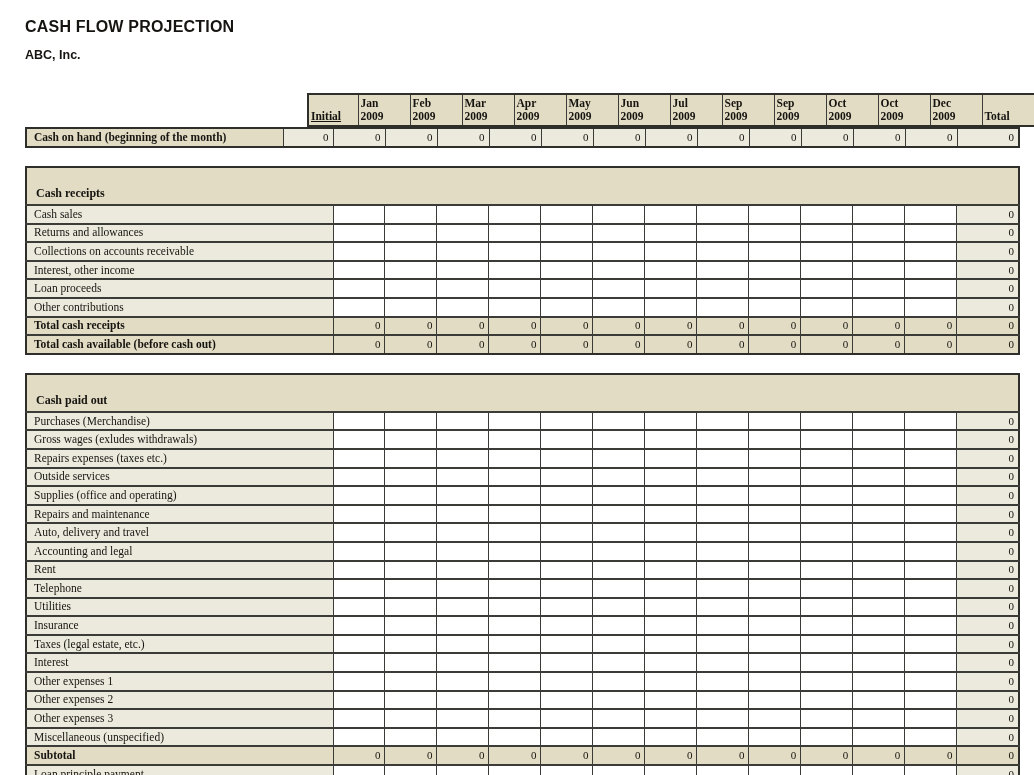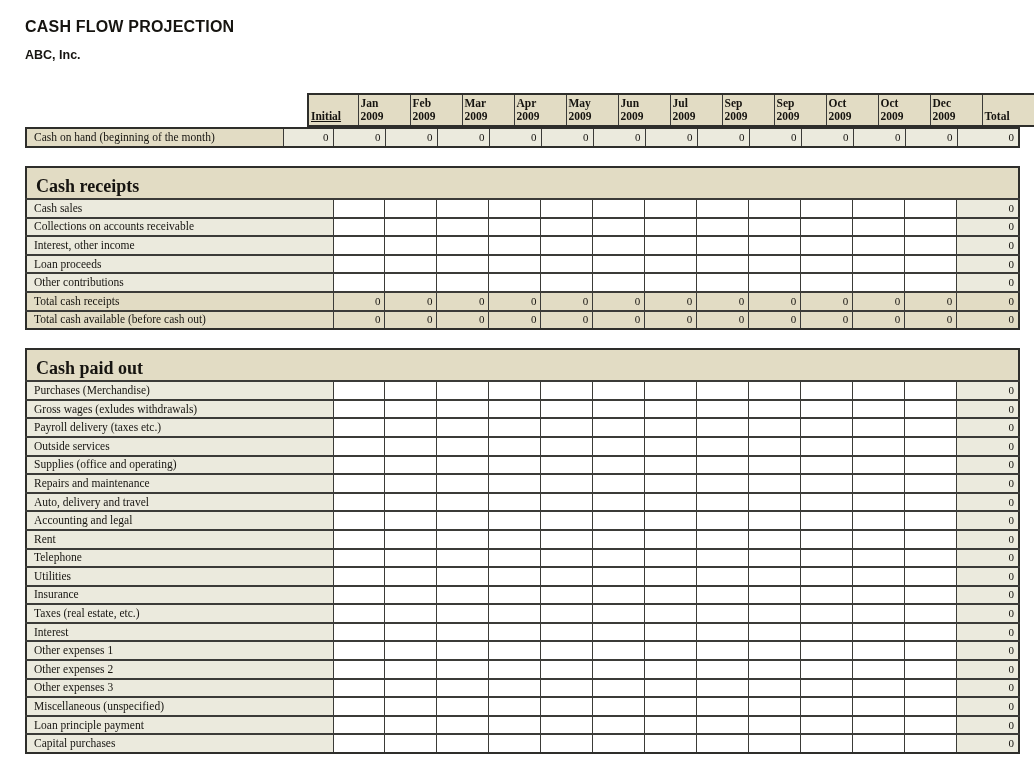--- a/index.html
+++ b/index.html
@@ -44,29 +44,29 @@
 
   
   #cash-on-hand{width:995px;border:2px solid var(--outer);}
   #cash-on-hand td{border:1px solid var(--border);height:16px;}
 
   
   .section-table{width:995px;border:2px solid var(--outer);margin-top:18px;}
   .section-table td{border:1px solid var(--border);}
   .sectitle{
     background:var(--beige);height:19px;
-    font-weight:bold;font-size:18px;padding:8px 0 1px 9px;
+    font-weight:bold;font-size:12px;padding:16px 0 1px 9px;
     vertical-align:middle;
   }
   .section-table tr.datarow td{height:15.6px;border-top-width:2px;}
 
   
   .lab{font-size:11.5px;padding:0 2px 1px 7px;vertical-align:middle;}
   .lab.light{background:var(--light);}
-  .lab.beige{background:var(--beige);font-weight:normal;}
+  .lab.beige{background:var(--beige);font-weight:bold;}
   .cell{font-size:11px;text-align:right;padding:0 4px 1px 2px;vertical-align:middle;}
   .cell.white{background:#ffffff;}
   .cell.light{background:var(--light);}
   .cell.beige{background:var(--beige);}
 </style>
 </head>
 <body>
 
 <div class="page">
   <div class="sheet">
@@ -226,20 +226,36 @@
               <td class="cell white"></td>
               <td class="cell white"></td>
               <td class="cell white"></td>
               <td class="cell white"></td>
               <td class="cell white"></td>
               <td class="cell white"></td>
               <td class="cell white"></td>
               <td class="cell light">0</td>
             </tr>
             <tr class="datarow">
+              <td class="lab light">Returns and allowances</td>
+              <td class="cell white"></td>
+              <td class="cell white"></td>
+              <td class="cell white"></td>
+              <td class="cell white"></td>
+              <td class="cell white"></td>
+              <td class="cell white"></td>
+              <td class="cell white"></td>
+              <td class="cell white"></td>
+              <td class="cell white"></td>
+              <td class="cell white"></td>
+              <td class="cell white"></td>
+              <td class="cell white"></td>
+              <td class="cell light">0</td>
+            </tr>
+            <tr class="datarow">
               <td class="lab light">Collections on accounts receivable</td>
               <td class="cell white"></td>
               <td class="cell white"></td>
               <td class="cell white"></td>
               <td class="cell white"></td>
               <td class="cell white"></td>
               <td class="cell white"></td>
               <td class="cell white"></td>
               <td class="cell white"></td>
               <td class="cell white"></td>
@@ -377,21 +393,21 @@
               <td class="cell white"></td>
               <td class="cell white"></td>
               <td class="cell white"></td>
               <td class="cell white"></td>
               <td class="cell white"></td>
               <td class="cell white"></td>
               <td class="cell white"></td>
               <td class="cell light">0</td>
             </tr>
             <tr class="datarow">
-              <td class="lab light">Payroll delivery (taxes etc.)</td>
+              <td class="lab light">Repairs expenses (taxes etc.)</td>
               <td class="cell white"></td>
               <td class="cell white"></td>
               <td class="cell white"></td>
               <td class="cell white"></td>
               <td class="cell white"></td>
               <td class="cell white"></td>
               <td class="cell white"></td>
               <td class="cell white"></td>
               <td class="cell white"></td>
               <td class="cell white"></td>
@@ -537,21 +553,21 @@
               <td class="cell white"></td>
               <td class="cell white"></td>
               <td class="cell white"></td>
               <td class="cell white"></td>
               <td class="cell white"></td>
               <td class="cell white"></td>
               <td class="cell white"></td>
               <td class="cell light">0</td>
             </tr>
             <tr class="datarow">
-              <td class="lab light">Taxes (real estate, etc.)</td>
+              <td class="lab light">Taxes (legal estate, etc.)</td>
               <td class="cell white"></td>
               <td class="cell white"></td>
               <td class="cell white"></td>
               <td class="cell white"></td>
               <td class="cell white"></td>
               <td class="cell white"></td>
               <td class="cell white"></td>
               <td class="cell white"></td>
               <td class="cell white"></td>
               <td class="cell white"></td>
@@ -631,20 +647,36 @@
               <td class="cell white"></td>
               <td class="cell white"></td>
               <td class="cell white"></td>
               <td class="cell white"></td>
               <td class="cell white"></td>
               <td class="cell white"></td>
               <td class="cell white"></td>
               <td class="cell white"></td>
               <td class="cell white"></td>
               <td class="cell light">0</td>
+            </tr>
+            <tr class="datarow">
+              <td class="lab beige">Subtotal</td>
+              <td class="cell beige">0</td>
+              <td class="cell beige">0</td>
+              <td class="cell beige">0</td>
+              <td class="cell beige">0</td>
+              <td class="cell beige">0</td>
+              <td class="cell beige">0</td>
+              <td class="cell beige">0</td>
+              <td class="cell beige">0</td>
+              <td class="cell beige">0</td>
+              <td class="cell beige">0</td>
+              <td class="cell beige">0</td>
+              <td class="cell beige">0</td>
+              <td class="cell beige">0</td>
             </tr>
             <tr class="datarow">
               <td class="lab light">Loan principle payment</td>
               <td class="cell white"></td>
               <td class="cell white"></td>
               <td class="cell white"></td>
               <td class="cell white"></td>
               <td class="cell white"></td>
               <td class="cell white"></td>
               <td class="cell white"></td>

